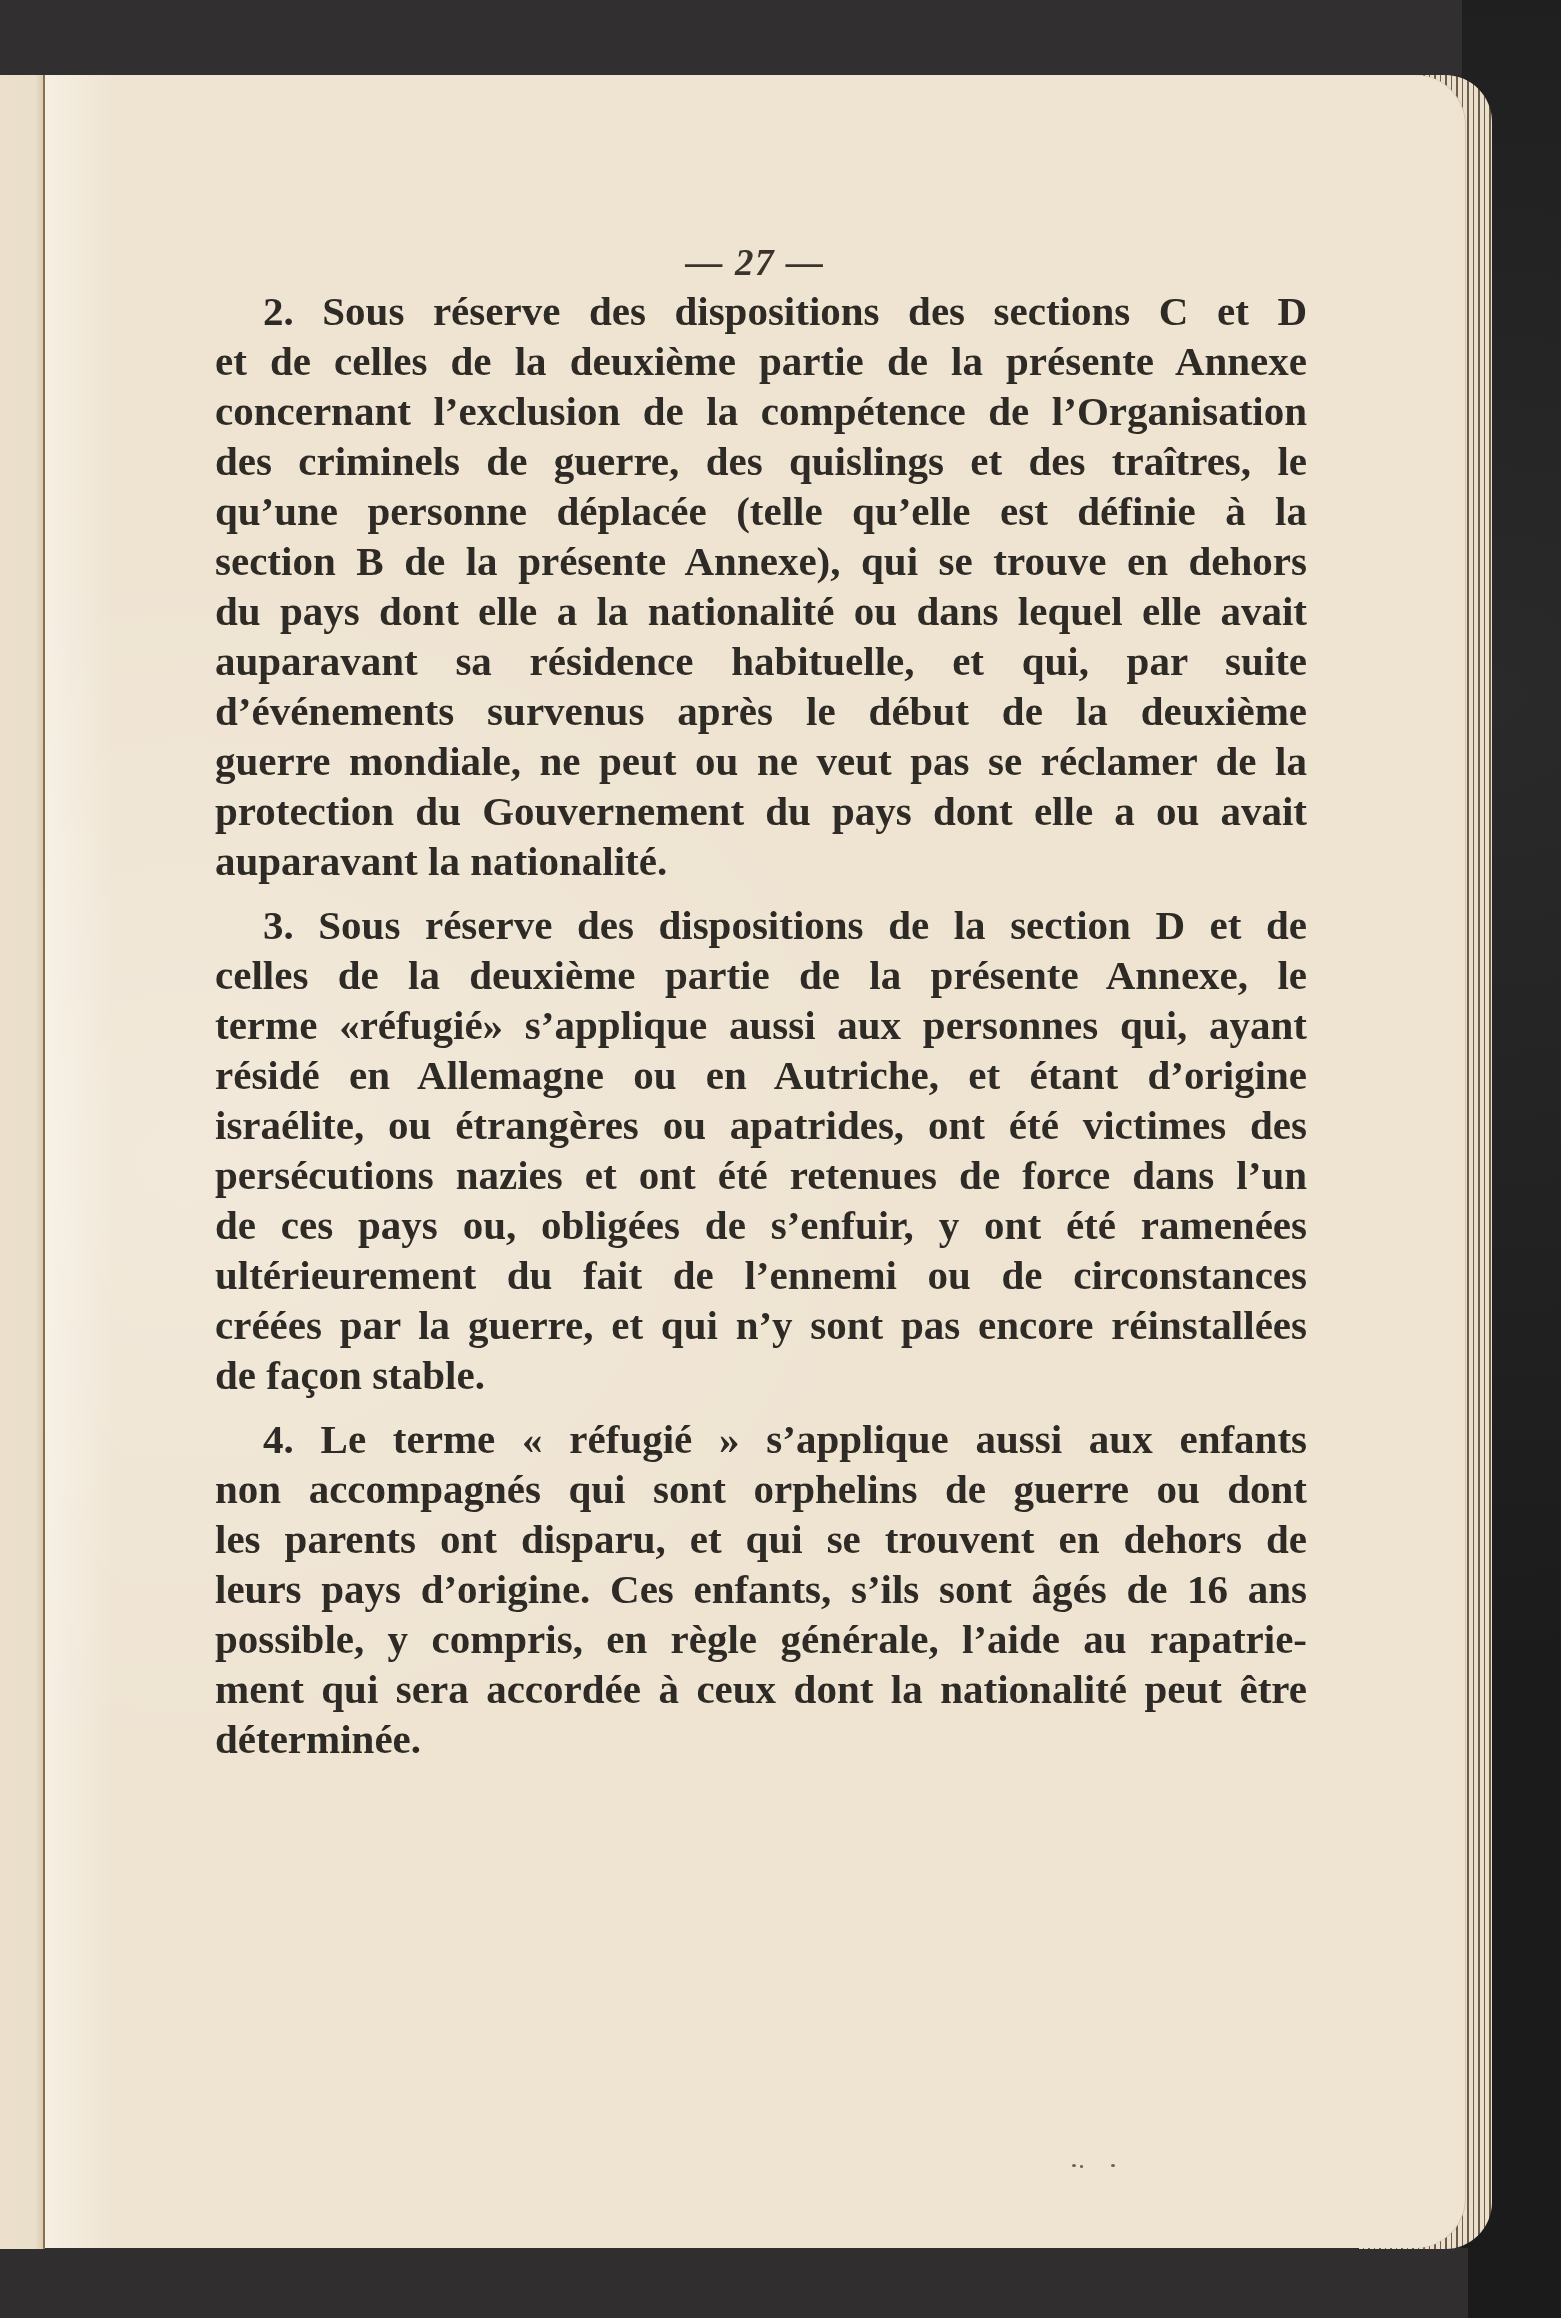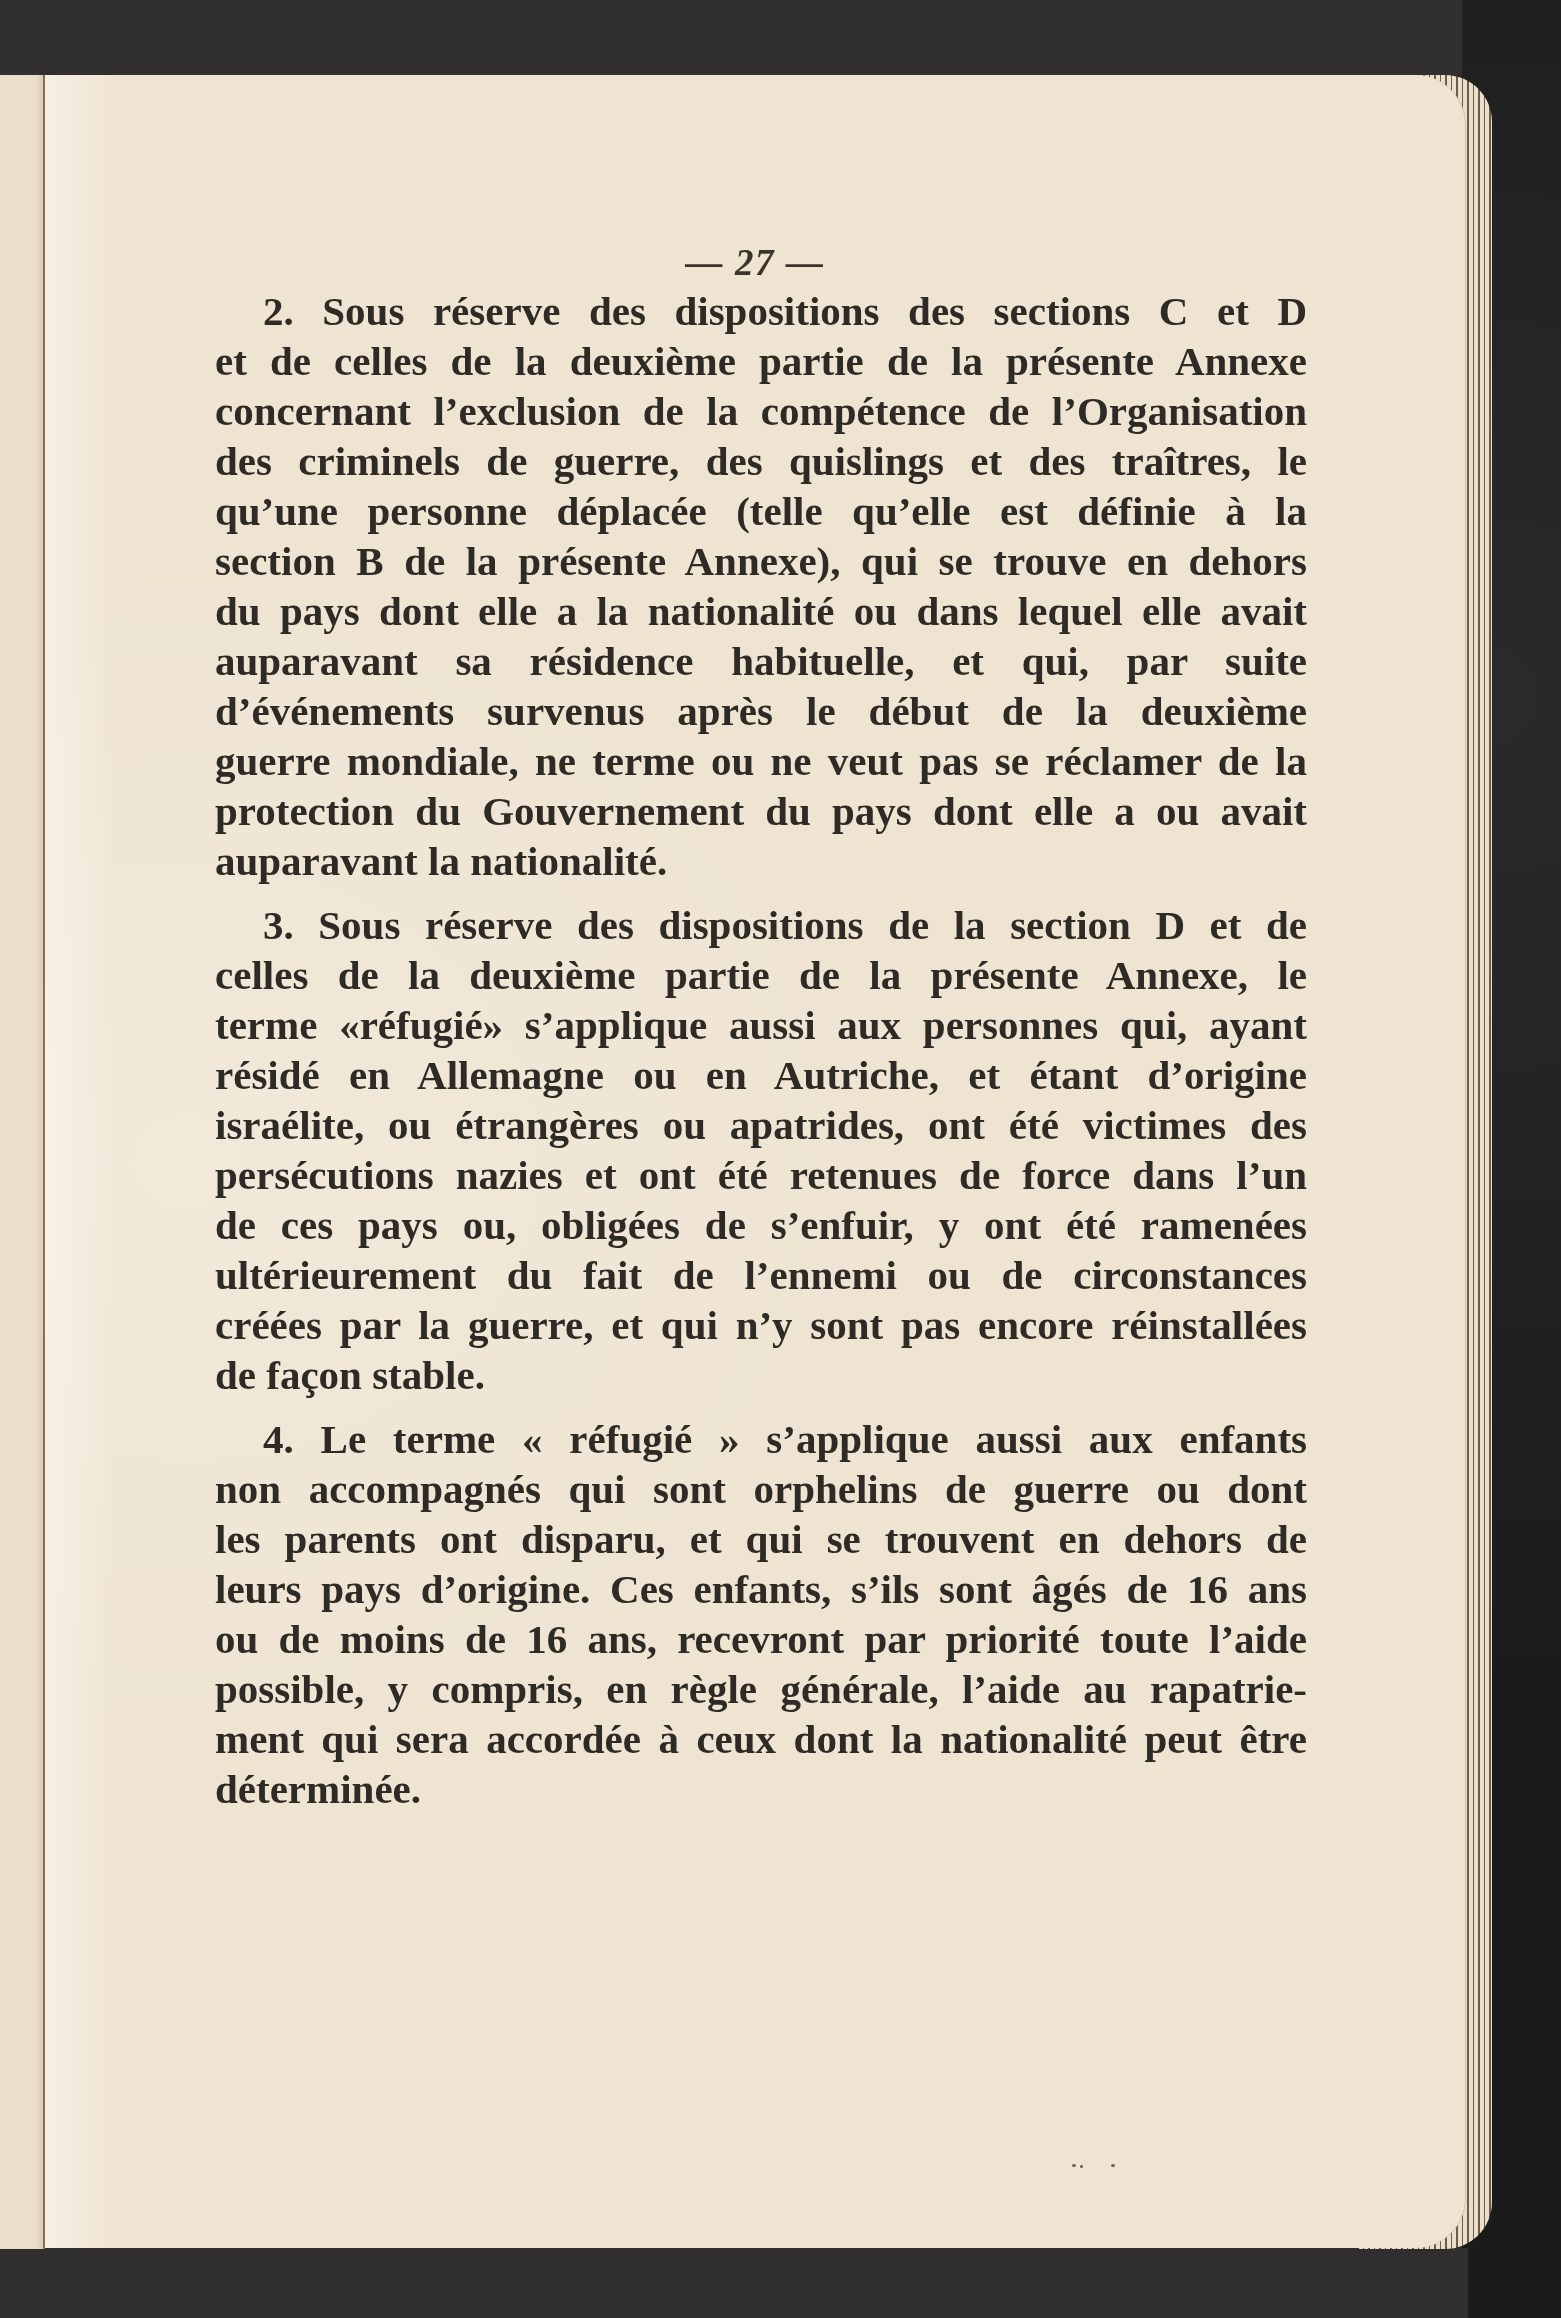--- a/index.html
+++ b/index.html
@@ -94,42 +94,41 @@
     <div class="para">
       <span class="line first">2. Sous réserve des dispositions des sections C et D</span>
       <span class="line">et de celles de la deuxième partie de la présente Annexe</span>
       <span class="line">concernant l’exclusion de la compétence de l’Organisation</span>
       <span class="line">des criminels de guerre, des quislings et des traîtres, le</span>
       <span class="line">qu’une personne déplacée (telle qu’elle est définie à la</span>
       <span class="line">section B de la présente Annexe), qui se trouve en dehors</span>
       <span class="line">du pays dont elle a la nationalité ou dans lequel elle avait</span>
       <span class="line">auparavant sa résidence habituelle, et qui, par suite</span>
       <span class="line">d’événements survenus après le début de la deuxième</span>
-      <span class="line">guerre mondiale, ne terme ou ne veut pas se réclamer de la</span>
+      <span class="line">guerre mondiale, ne peut ou ne veut pas se réclamer de la</span>
       <span class="line">protection du Gouvernement du pays dont elle a ou avait</span>
       <span class="line last">auparavant la nationalité.</span>
     </div>
     <div class="para">
       <span class="line first">3. Sous réserve des dispositions de la section D et de</span>
       <span class="line">celles de la deuxième partie de la présente Annexe, le</span>
       <span class="line">terme «réfugié» s’applique aussi aux personnes qui, ayant</span>
       <span class="line">résidé en Allemagne ou en Autriche, et étant d’origine</span>
       <span class="line">israélite, ou étrangères ou apatrides, ont été victimes des</span>
       <span class="line">persécutions nazies et ont été retenues de force dans l’un</span>
       <span class="line">de ces pays ou, obligées de s’enfuir, y ont été ramenées</span>
       <span class="line">ultérieurement du fait de l’ennemi ou de circonstances</span>
       <span class="line">créées par la guerre, et qui n’y sont pas encore réinstallées</span>
       <span class="line last">de façon stable.</span>
     </div>
     <div class="para">
       <span class="line first">4. Le terme « réfugié » s’applique aussi aux enfants</span>
       <span class="line">non accompagnés qui sont orphelins de guerre ou dont</span>
       <span class="line">les parents ont disparu, et qui se trouvent en dehors de</span>
       <span class="line">leurs pays d’origine. Ces enfants, s’ils sont âgés de 16 ans</span>
-      <span class="line">ou de moins de 16 ans, recevront par priorité toute l’aide</span>
       <span class="line">possible, y compris, en règle générale, l’aide au rapatrie-</span>
       <span class="line">ment qui sera accordée à ceux dont la nationalité peut être</span>
       <span class="line last">déterminée.</span>
     </div>
   </div>
 </div>
 
 <div class="specks">
   <span class="speck" style="left:7.8px; top:1.6px;"></span>
   <span class="speck" style="left:15.6px; top:3.1px;"></span>

